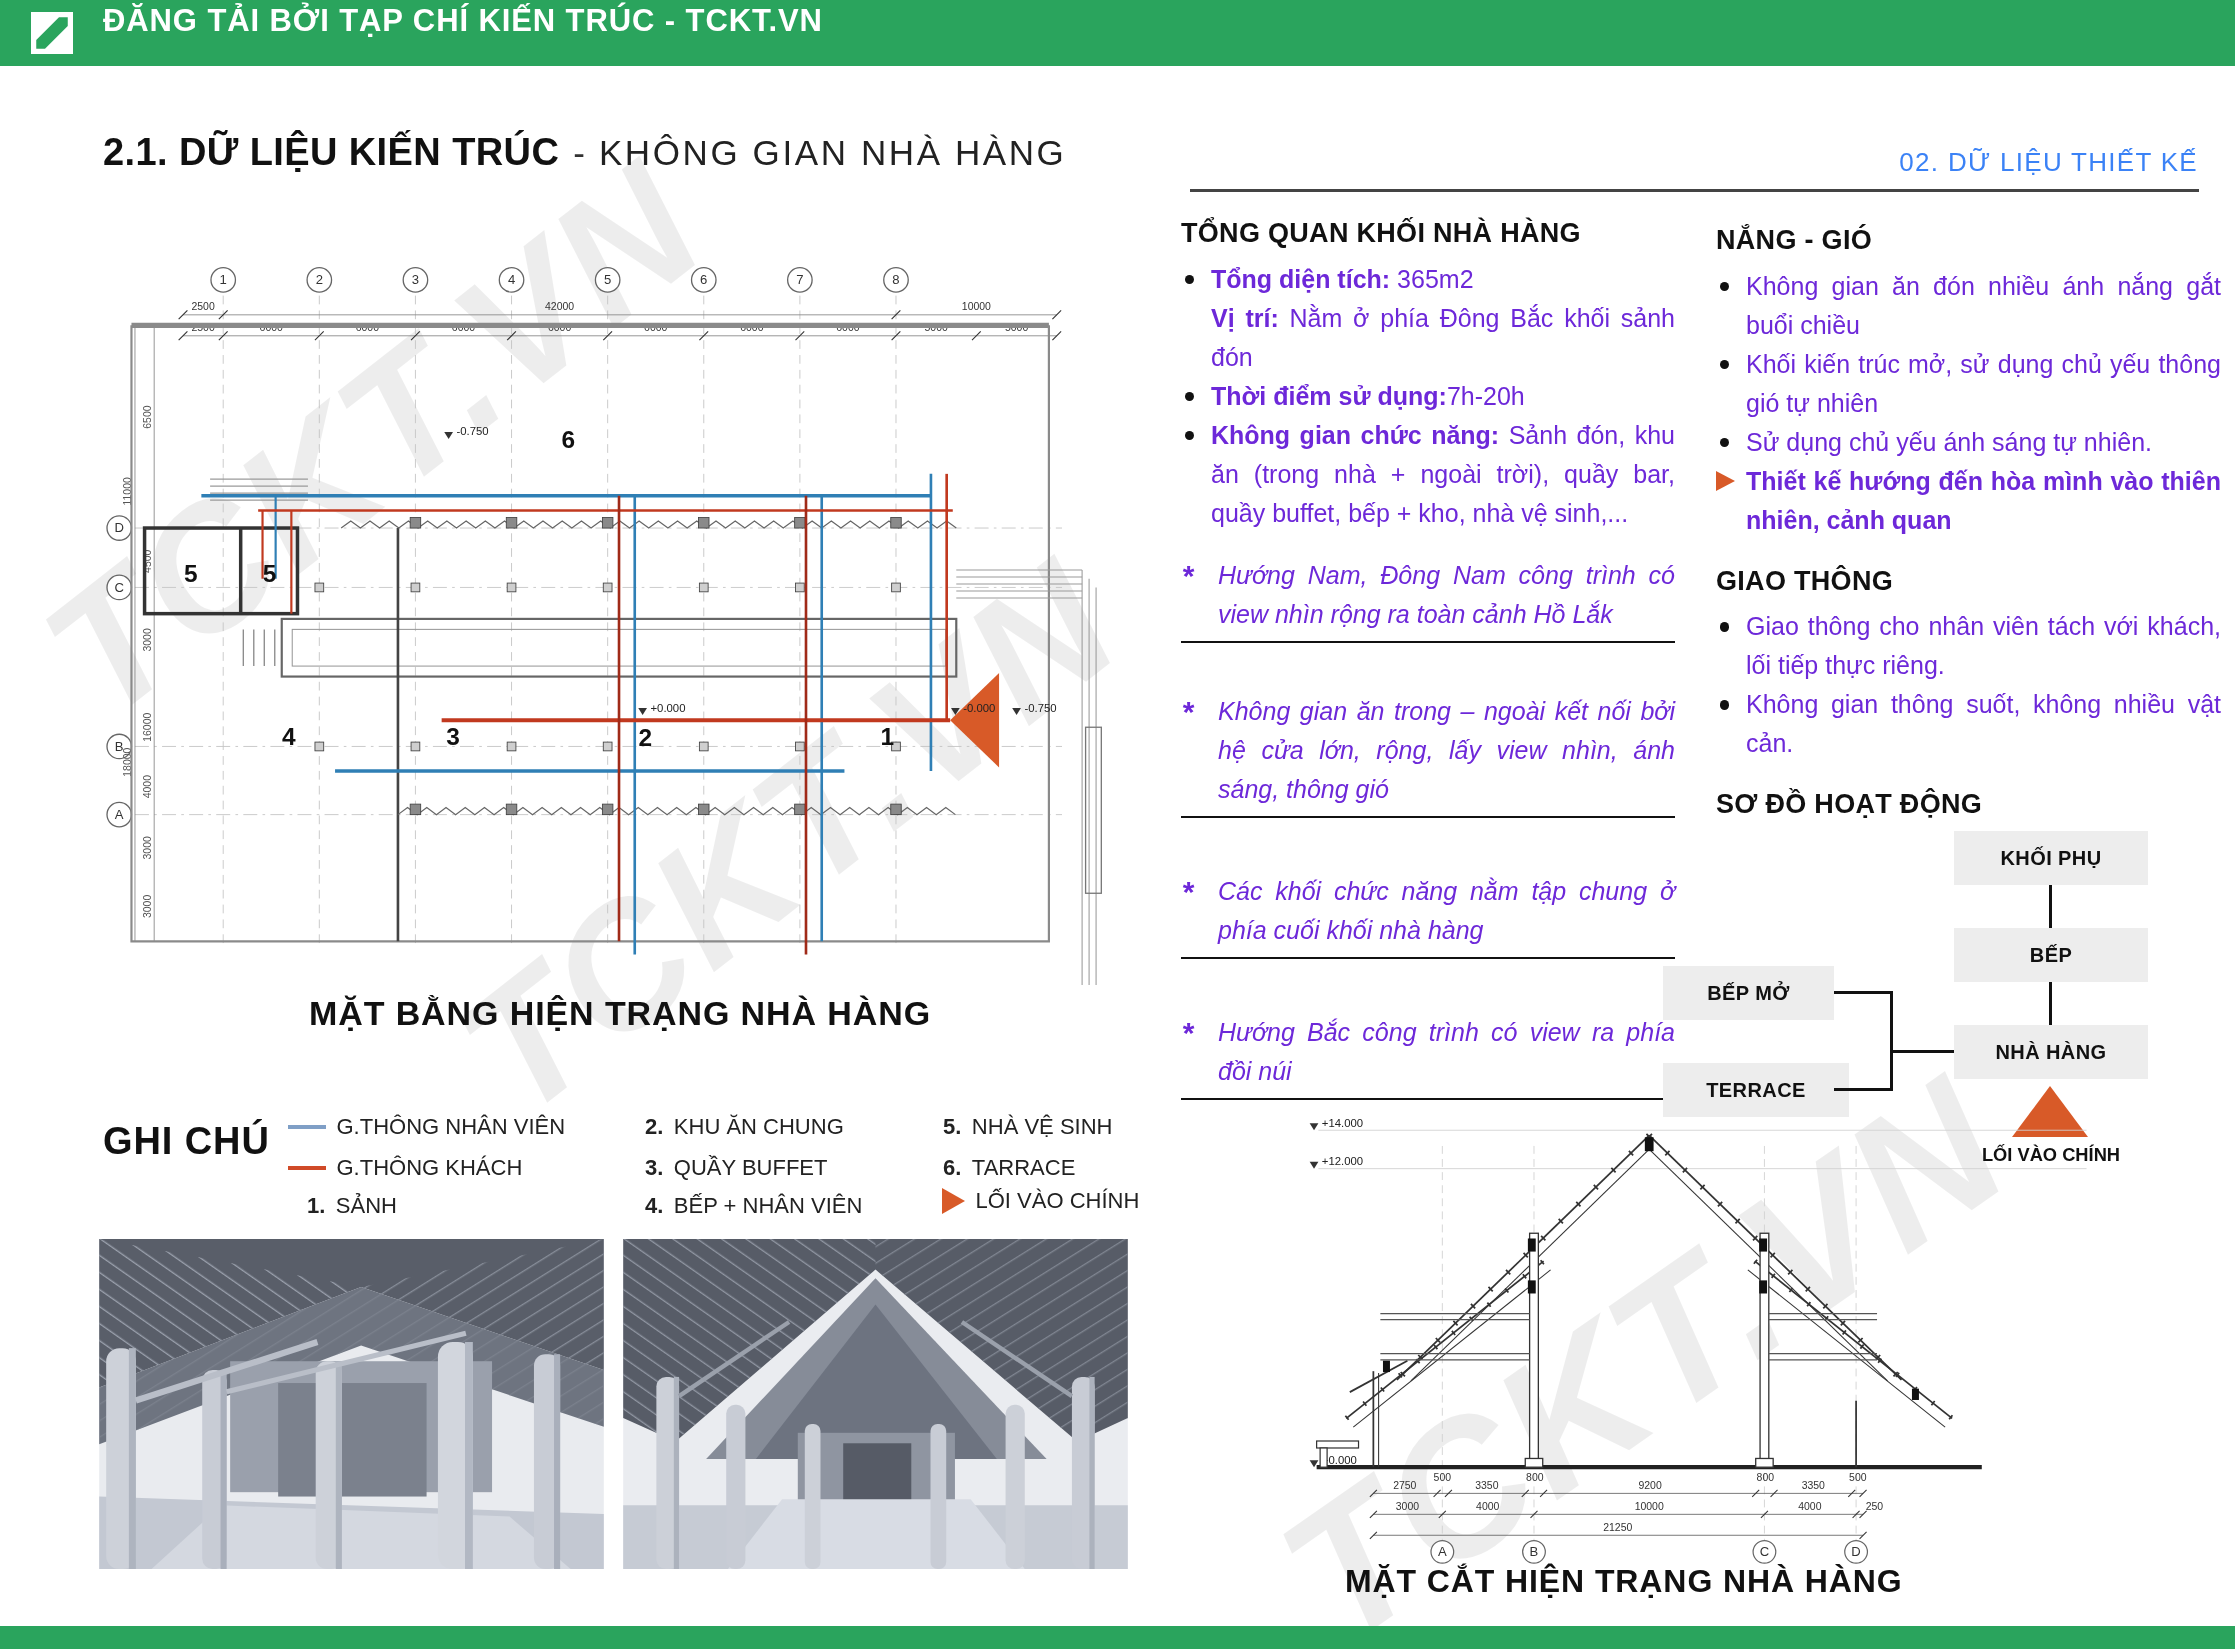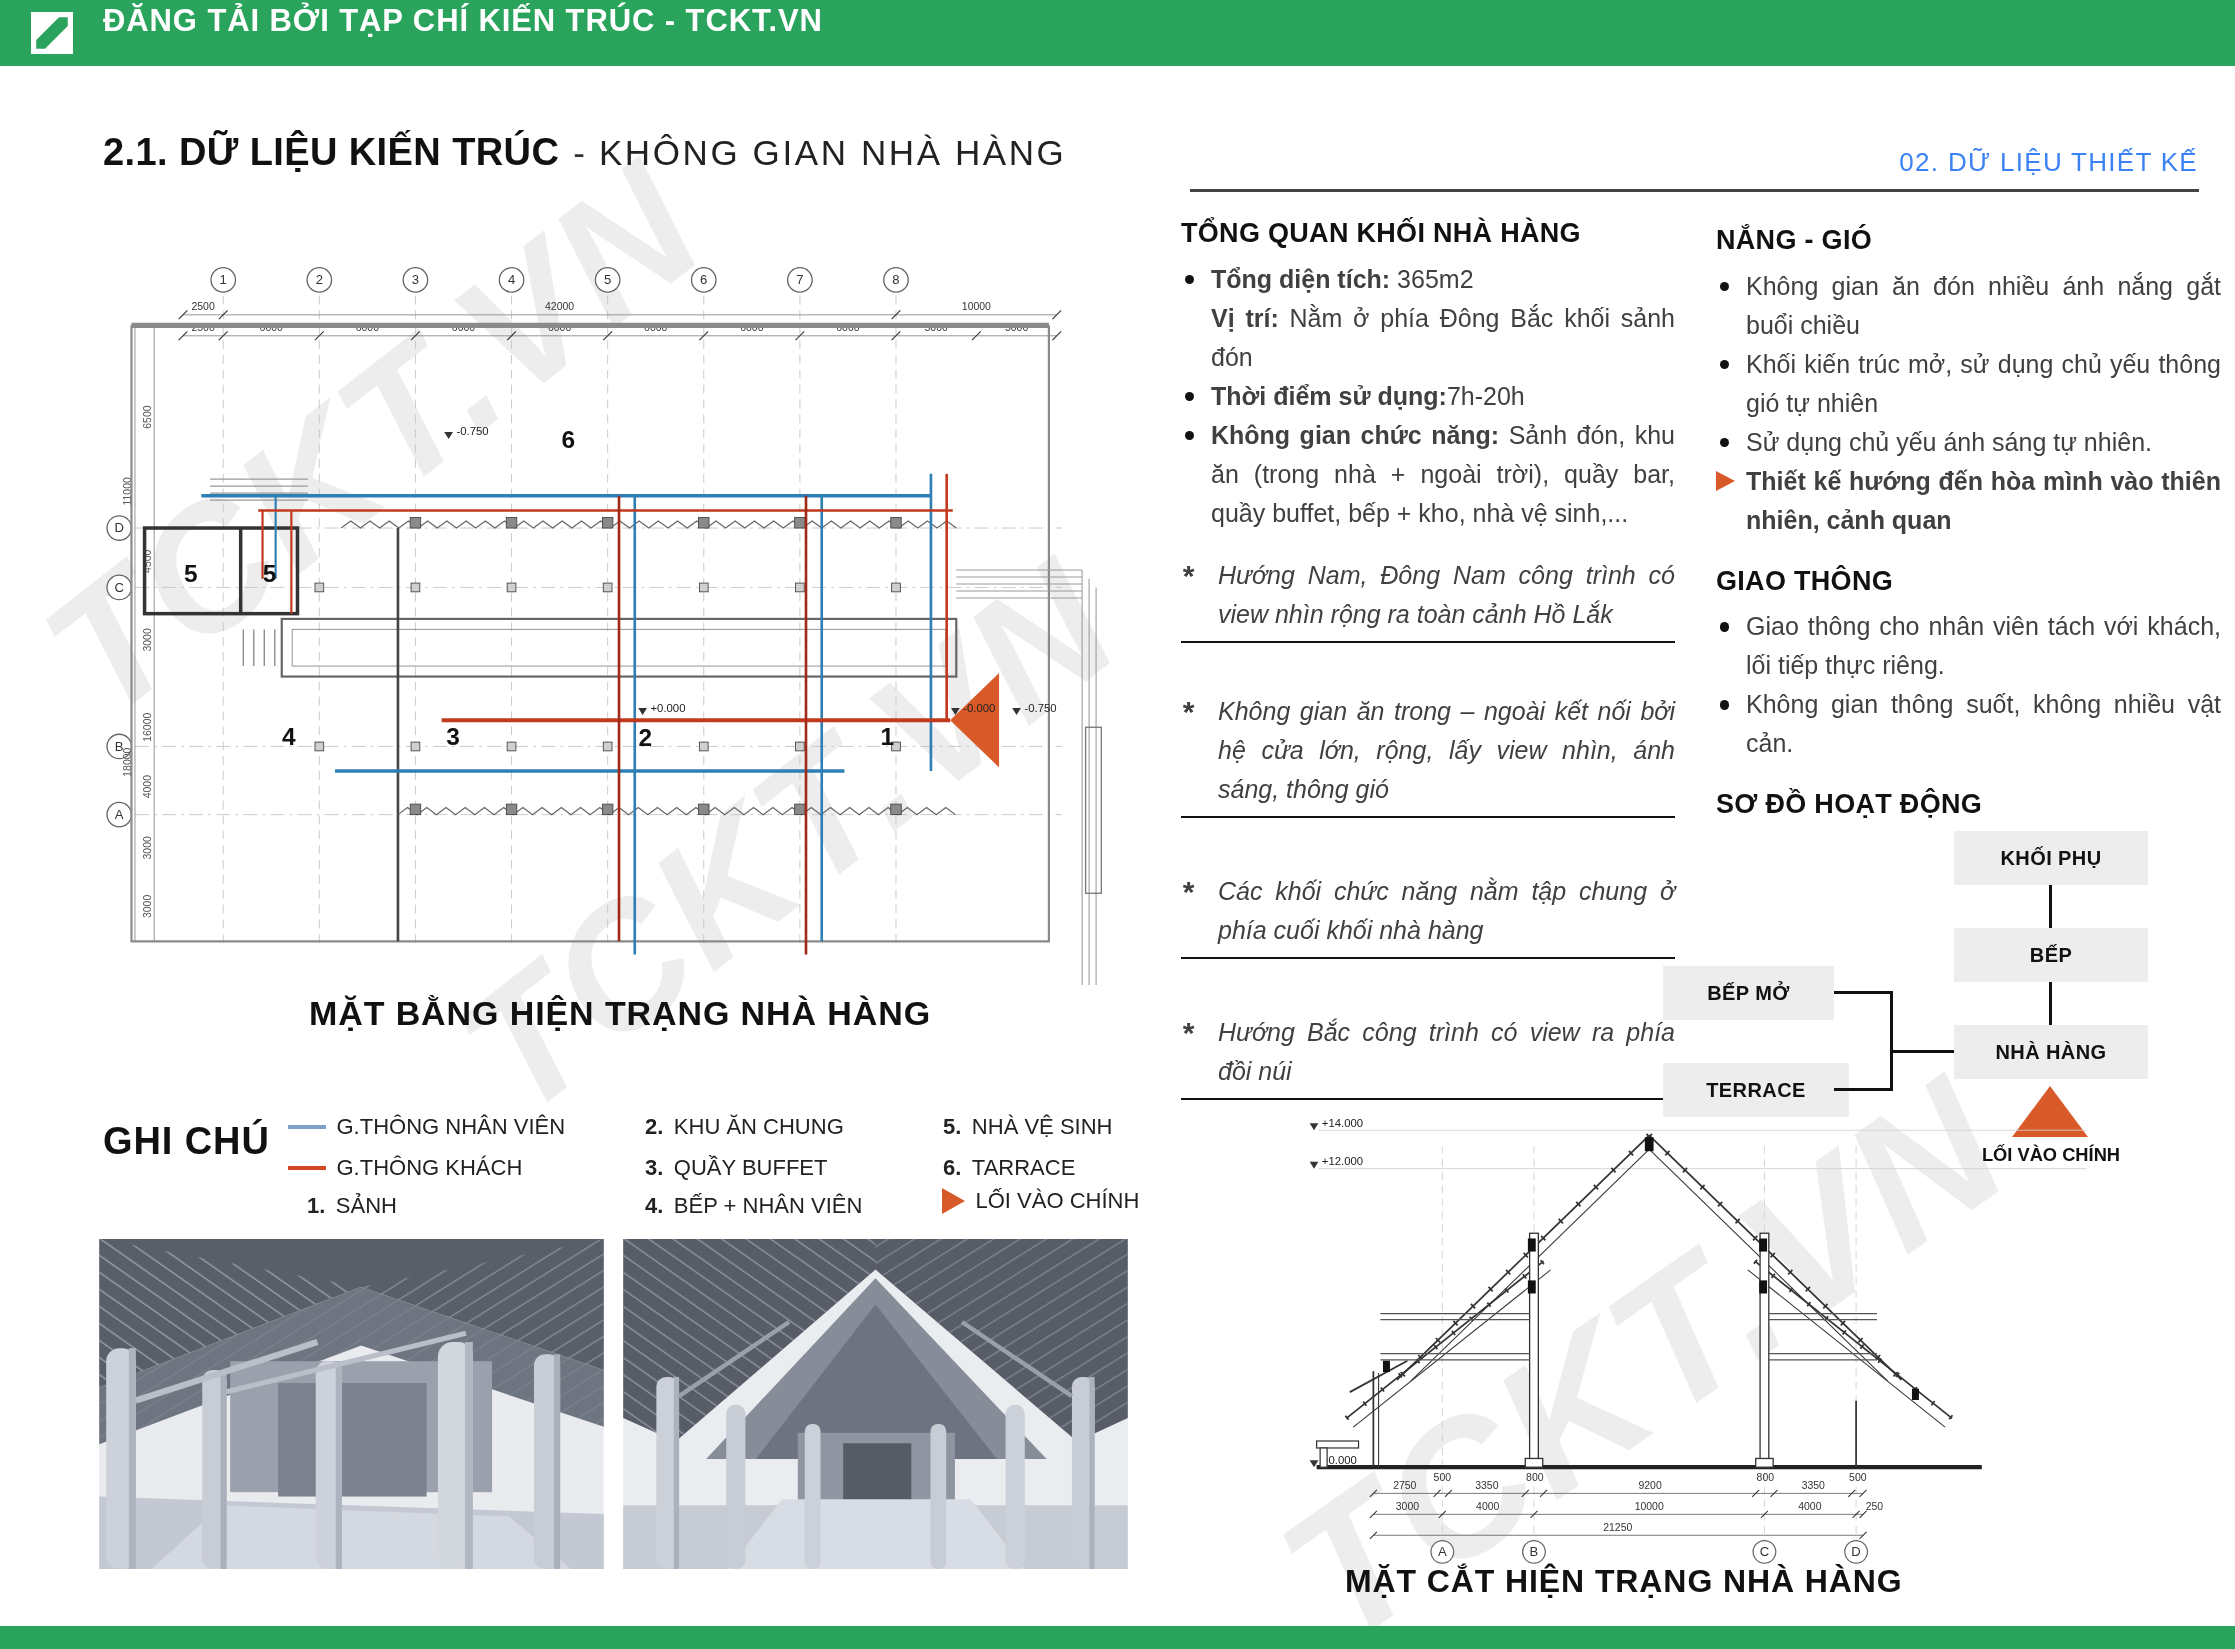--- a/index.html
+++ b/index.html
@@ -25,21 +25,21 @@
   .t-main{font-size:38px;font-weight:800;letter-spacing:0.4px;}
   .t-sep{font-size:35px;font-weight:400;color:#333;}
   .t-sub{font-size:35px;font-weight:300;color:#222;letter-spacing:2.6px;}
   .t-right{position:absolute;right:38px;top:147px;font-size:26px;font-weight:300;color:#3b82f6;letter-spacing:1.3px;}
   .t-underline{position:absolute;left:1190px;right:37px;top:189px;height:2.6px;background:#444;}
 
   
   .midcol{position:absolute;left:1181px;top:218px;width:494px;}
   .rightcol{position:absolute;left:1716px;top:218px;width:505px;margin-top:7px;}
   .h2{font-size:27px;font-weight:800;margin:0 0 10.5px 0;letter-spacing:0.3px;}
-  .midcol p,.rightcol p{margin:0;font-size:25px;line-height:39px;text-align:justify;color:#404040;}
+  .midcol p,.rightcol p{margin:0;font-size:25px;line-height:39px;text-align:justify;color:#6d28d9;}
   .bullet{position:relative;padding-left:30px;}
   .bullet .dot{position:absolute;left:3.5px;top:15px;width:9.6px;height:9.6px;border-radius:50%;background:#111;}
   .nobullet{padding-left:30px;}
   .note{position:relative;padding-left:37px;font-style:italic;border-bottom:2.6px solid #111;
         padding-bottom:7px;margin-top:23px !important;}
   .note .star{position:absolute;left:1.7px;top:0;font-style:normal;font-weight:bold;font-size:30px;}
   .highlight{position:relative;padding-left:30px;font-weight:800;}
   .highlight .arr{position:absolute;left:0;top:9.6px;width:0;height:0;
         border-left:19px solid #d85a28;border-top:10.5px solid transparent;border-bottom:10.5px solid transparent;}
   .gap-m{margin-top:26px !important;}

